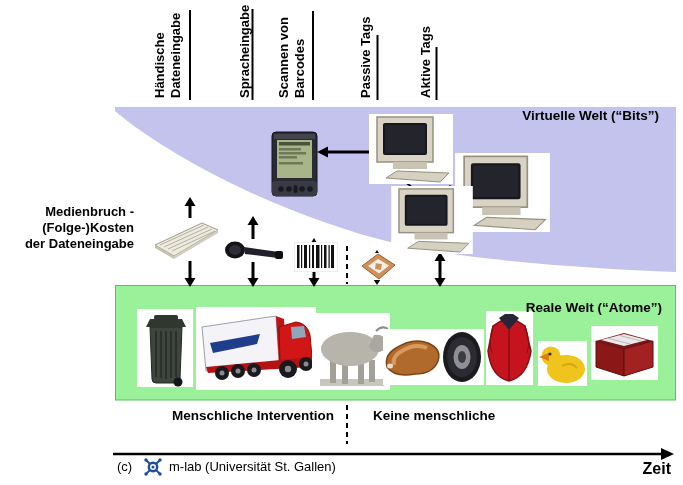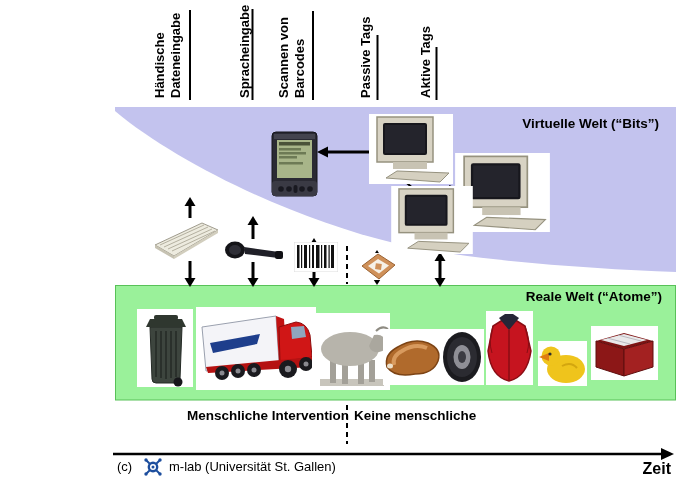--- a/index.html
+++ b/index.html
@@ -5,22 +5,22 @@
   html,body{margin:0;padding:0;background:#fff;}
   .canvas{position:relative;width:683px;height:485px;background:#fff;overflow:hidden;
           font-family:"Liberation Sans",sans-serif;color:#000;}
   svg.bg{position:absolute;left:0;top:0;}
   .vlabel{position:absolute;top:98px;transform:rotate(-90deg);transform-origin:0 0;
           font-weight:bold;font-size:13px;line-height:16px;white-space:nowrap;}
   .region-title{position:absolute;font-weight:bold;font-size:13.5px;white-space:nowrap;}
   .cost-label{position:absolute;left:0;top:204px;width:134px;text-align:right;
               font-weight:bold;font-size:13px;line-height:16px;}
   .interv{position:absolute;top:407px;font-weight:bold;font-size:13.5px;line-height:17px;white-space:nowrap;}
-  .interv.left{right:334px;text-align:right;}
-  .interv.right{left:354px;text-align:center;}
+  .interv.left{right:349px;text-align:right;}
+  .interv.right{left:373px;text-align:center;}
   .footer-text{position:absolute;font-size:13px;white-space:nowrap;}
   .tile{position:absolute;}
   .tile svg{display:block;width:100%;height:100%;}
 </style>
 </head>
 <body>
 
 <div class="canvas">
 
   <svg class="bg" width="683" height="485" viewBox="0 0 683 485">
@@ -301,23 +301,28 @@
     <div>Scannen von</div>
     <div>Barcodes</div>
   </div>
   <div class="vlabel" style="left:358px;">
     <div>Passive Tags</div>
   </div>
   <div class="vlabel" style="left:418px;">
     <div>Aktive Tags</div>
   </div>
 
-  <div class="region-title" style="right:24px;top:116px;">Virtuelle Welt (“Bits”)</div>
-  <div class="region-title" style="right:21px;top:289px;padding-left:27px;">Reale Welt (“Atome”)</div>
-
+  <div class="region-title" style="right:24px;top:108px;">Virtuelle Welt (“Bits”)</div>
+  <div class="region-title" style="right:21px;top:300px;padding-left:27px;">Reale Welt (“Atome”)</div>
+
+  <div class="cost-label">
+    <div>Medienbruch -</div>
+    <div>(Folge-)Kosten</div>
+    <div>der Dateneingabe</div>
+  </div>
 
   <div class="interv left">
     <div>Menschliche Intervention</div>
   </div>
   <div class="interv right">
     <div>Keine menschliche</div>
   </div>
 
   <div class="footer-text" style="left:117px;top:459px;">(c)</div>
   <div class="tile" style="left:142px;top:456px;width:22px;height:22px;">

